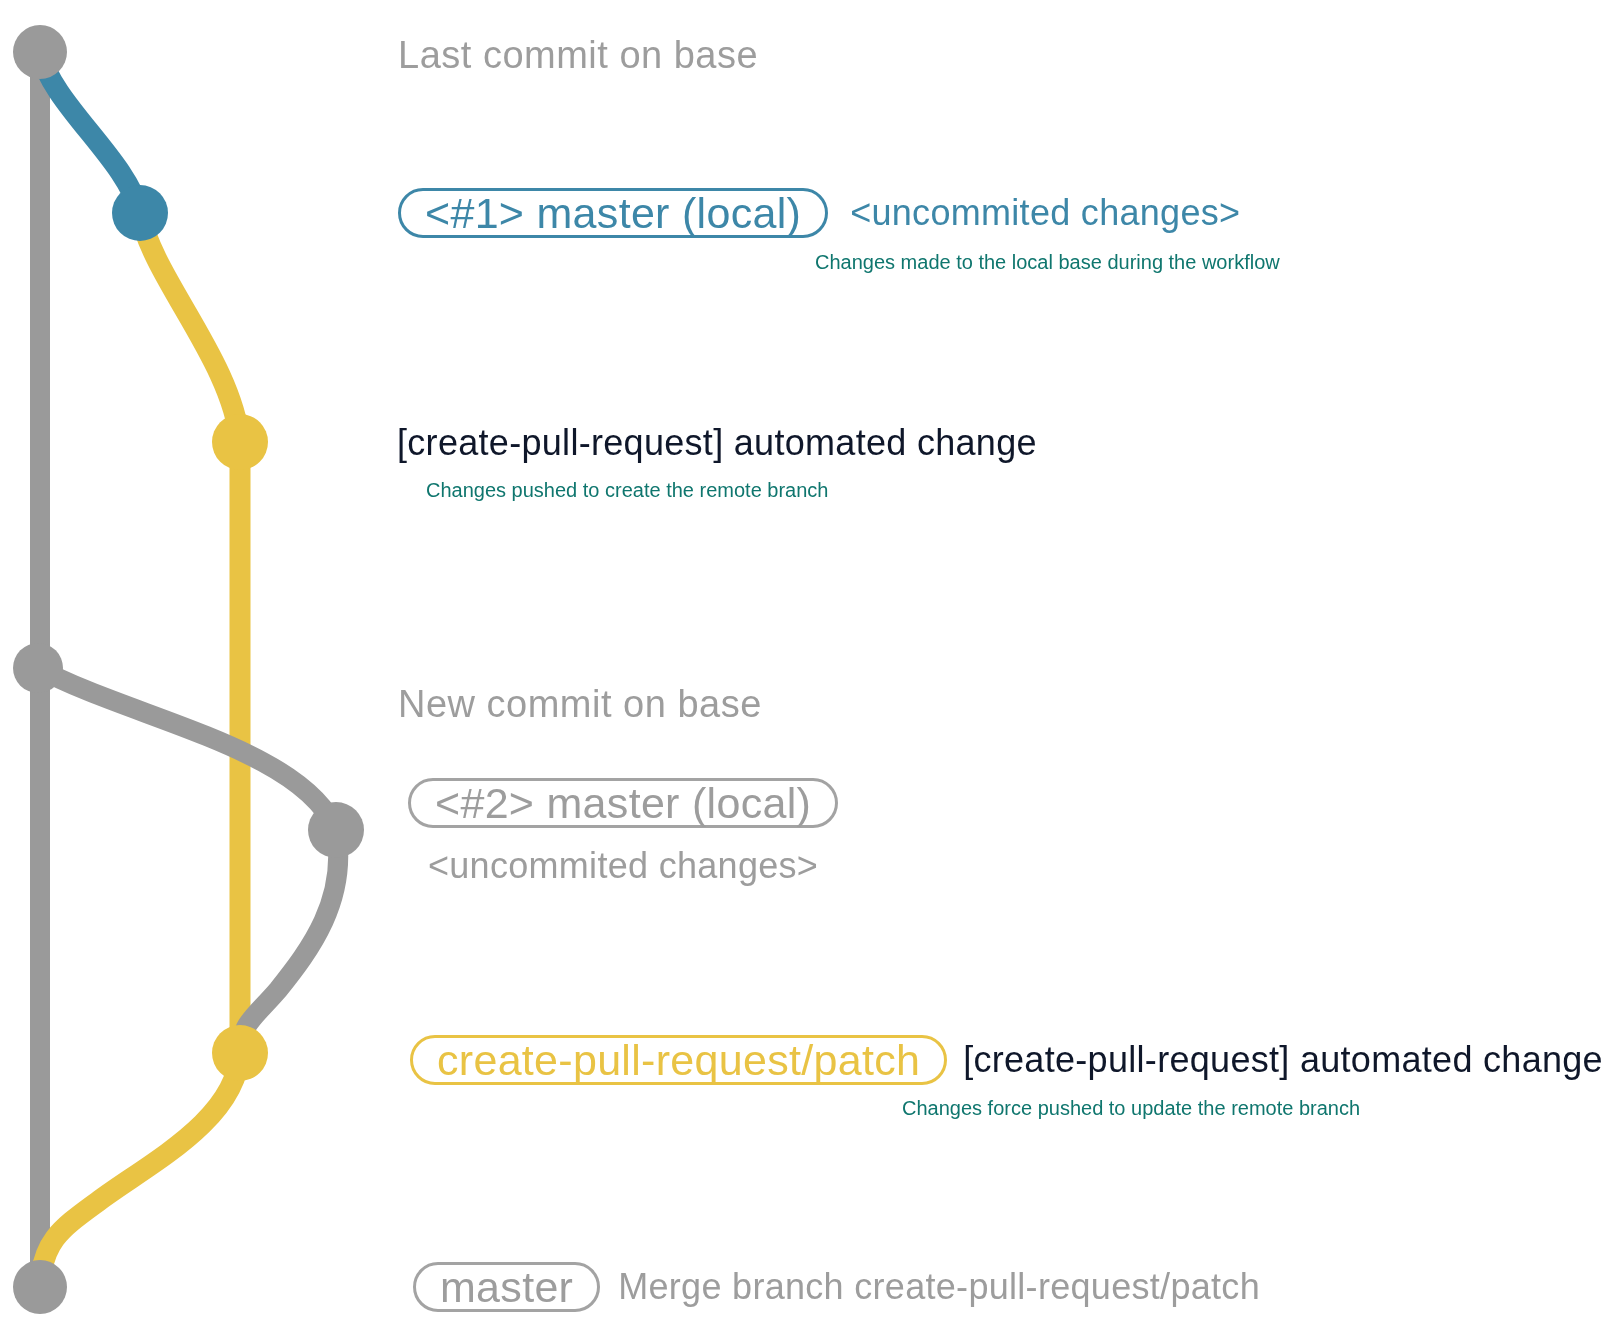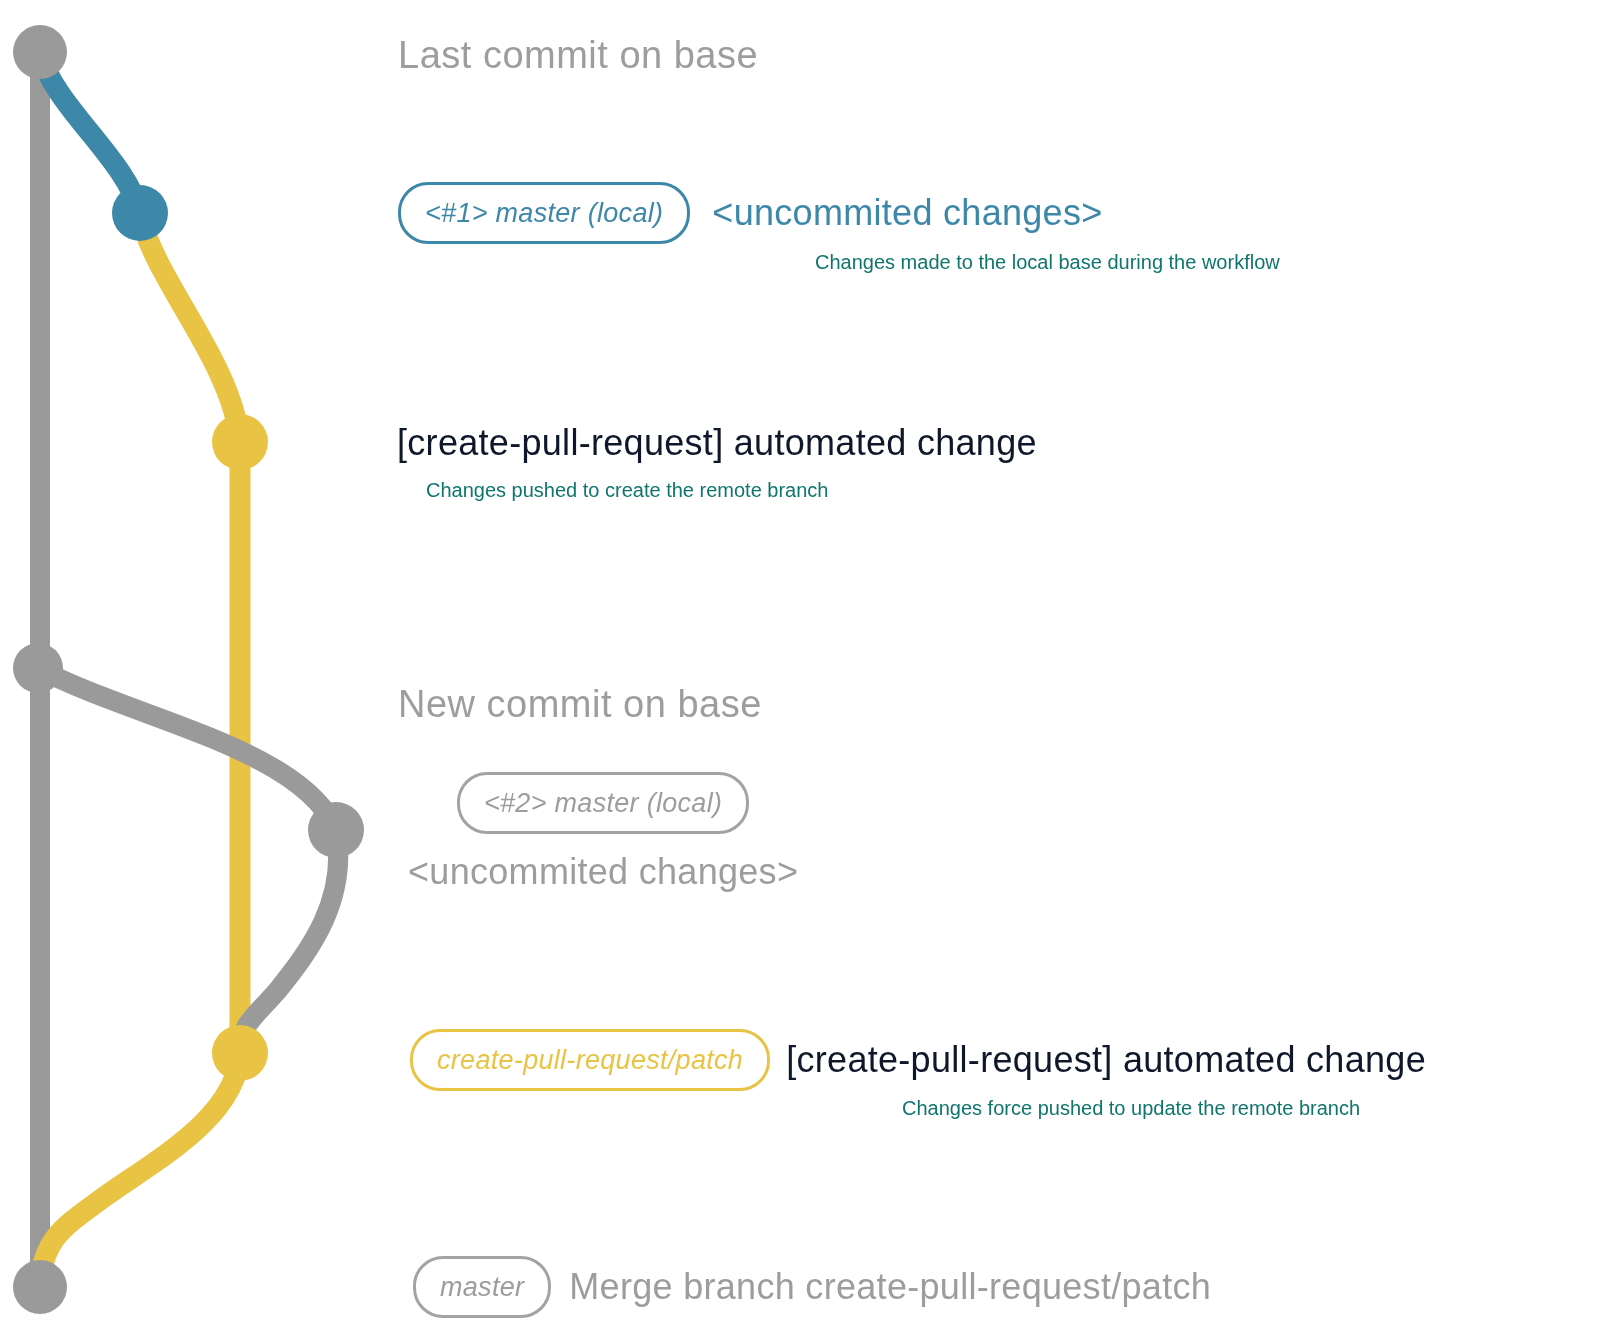--- a/index.html
+++ b/index.html
@@ -31,28 +31,27 @@
   }
   .gray-title {
     font-size: 38px;
     color: #9d9d9d;
     letter-spacing: 0.5px;
   }
   .badge {
     display: inline-flex;
     align-items: center;
     justify-content: center;
-    height: 62px;
+    height: 50px;
     padding: 0 24px;
     border-radius: 30px;
     border: 3px solid;
-    font-size: 27px;
+    font-size: 43px;
     letter-spacing: 0.3px;
     box-sizing: border-box;
-    font-style: italic;
   }
   .badge.blue  { border-color: #3d87a8; color: #3d87a8; }
   .badge.gray  { border-color: #a3a3a3; color: #9d9d9d; }
   .badge.yellow{ border-color: #e9c344; color: #e9c344; }
   .note {
     font-size: 36px;
     letter-spacing: 0.3px;
   }
   .note.blue   { color: #3d87a8; }
   .note.gray   { color: #9d9d9d; }

